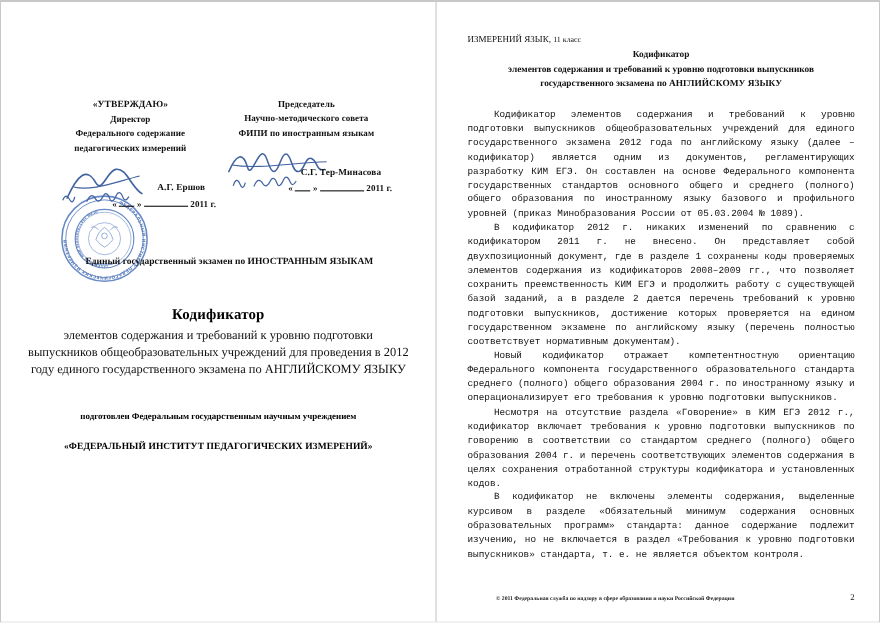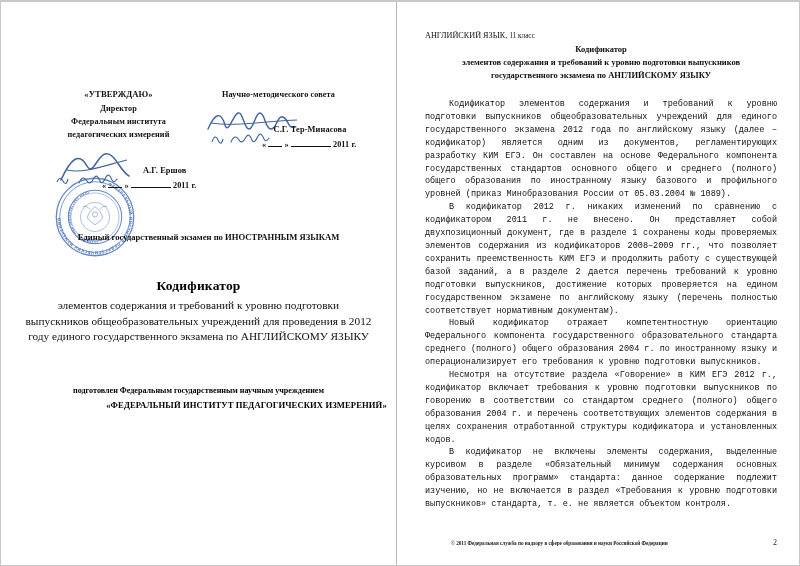--- a/index.html
+++ b/index.html
@@ -138,37 +138,36 @@
   }
   .main-title .sub {
     font-size: 11.3px;
     line-height: 1.38;
     padding: 0 24px;
     color: #111;
   }
 
   .prep-line {
     position: absolute;
-    top: 384px;
+    top: 372px;
     left: 0;
     width: 100%;
     text-align: center;
     font-size: 8.1px;
     font-weight: bold;
   }
   .inst-line {
     position: absolute;
     top: 398px;
     left: 0;
     width: 100%;
     text-align: center;
     font-size: 8.6px;
     font-weight: bold;
     letter-spacing: .1px;
-    margin-left: 48px;
   }
 
   
   .r-head {
     position: absolute;
     top: 29px;
     left: 28px;
     font-size: 8.2px;
     color: #111;
   }
@@ -229,21 +228,21 @@
 
 <div class="spread">
 
   <div class="page page-left">
 
     <div class="approval-block">
 
       <div class="approval-col">
         <div class="ttl">«УТВЕРЖДАЮ»</div>
         <div>Директор</div>
-        <div>Федеральным института</div>
+        <div>Федерального содержание</div>
         <div>педагогических измерений</div>
 
         <div class="sig-row">
 
           <svg class="seal" viewBox="0 0 100 100">
             <defs>
               <path id="arcOut" d="M50,50 m0,-40 a40,40 0 1,1 -0.1,0"></path>
               <path id="arcIn" d="M50,50 m0,-31 a31,31 0 1,0 0.1,0"></path>
             </defs>
             <circle cx="50" cy="50" r="45" fill="none" stroke="#5a7fc0" stroke-width="1.6"></circle>
@@ -282,21 +281,23 @@
           </span>
 
           <svg class="ink date-ink-1" width="72" height="14" viewBox="0 0 72 14">
             <path d="M4 10 q3 -7 6 -1 t5 -2" fill="none" stroke="#41639f" stroke-width="1.1"></path>
             <path d="M26 11 q4 -9 8 -2 q3 5 7 -3 q3 -5 6 3 q2 5 6 -4 q3 -5 6 3 q2 4 5 -1" fill="none" stroke="#41639f" stroke-width="1.1" stroke-linecap="round"></path>
           </svg>
         </div>
       </div>
 
       <div class="approval-col">
+        <div>Председатель</div>
         <div>Научно-методического совета</div>
+        <div>ФИПИ по  иностранным языкам</div>
 
         <div class="sig-row">
           <svg class="ink scribble-2" width="100" height="30" viewBox="0 0 100 30">
             <path d="M3 22 C10 6, 16 4, 20 18 C23 28, 28 8, 33 6 C38 4, 39 22, 44 22
                      C49 22, 50 6, 55 6 C60 6, 60 22, 66 22 C72 22, 72 8, 78 10
                      C84 12, 82 22, 90 20" fill="none" stroke="#41639f" stroke-width="1.4" stroke-linecap="round"></path>
             <path d="M6 16 C30 20, 60 14, 92 13" fill="none" stroke="#41639f" stroke-width="1"></path>
           </svg>
 
           <span class="sig-name">С.Г. Тер-Минасова</span>
@@ -324,21 +325,21 @@
       <div class="sub">элементов содержания и требований к уровню подготовки выпускников общеобразовательных учреждений для проведения в 2012 году единого государственного экзамена по АНГЛИЙСКОМУ ЯЗЫКУ</div>
     </div>
 
     <div class="prep-line">подготовлен Федеральным государственным научным учреждением</div>
     <div class="inst-line">«ФЕДЕРАЛЬНЫЙ ИНСТИТУТ ПЕДАГОГИЧЕСКИХ ИЗМЕРЕНИЙ»</div>
   </div>
 
   <div class="page page-right">
 
     <div class="r-head">
-      <span>АНГЛИЙСКИЙ ЯЗЫК,</span>
+      <span>ИЗМЕРЕНИЙ ЯЗЫК,</span>
       <span class="grade">11 класс</span>
     </div>
 
     <div class="r-title">
       <span class="l1">Кодификатор</span>
       <span class="l1">элементов содержания и требований к уровню подготовки выпускников</span>
       <span class="l1">государственного экзамена по АНГЛИЙСКОМУ ЯЗЫКУ</span>
     </div>
 
     <div class="r-body">

